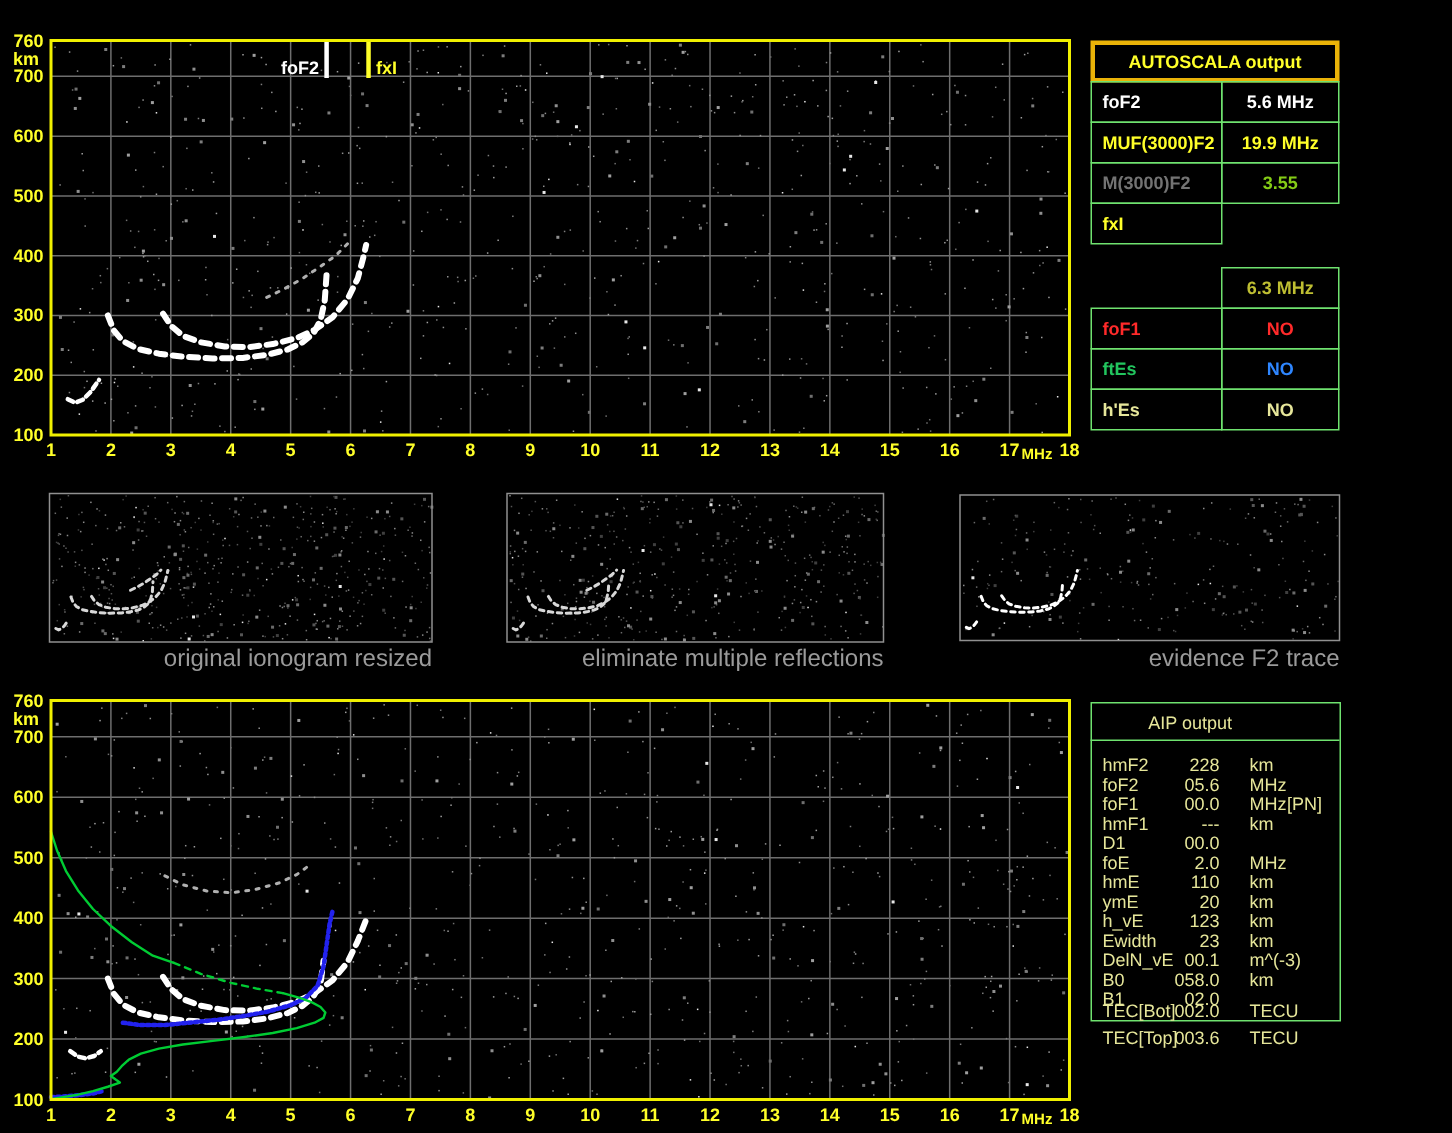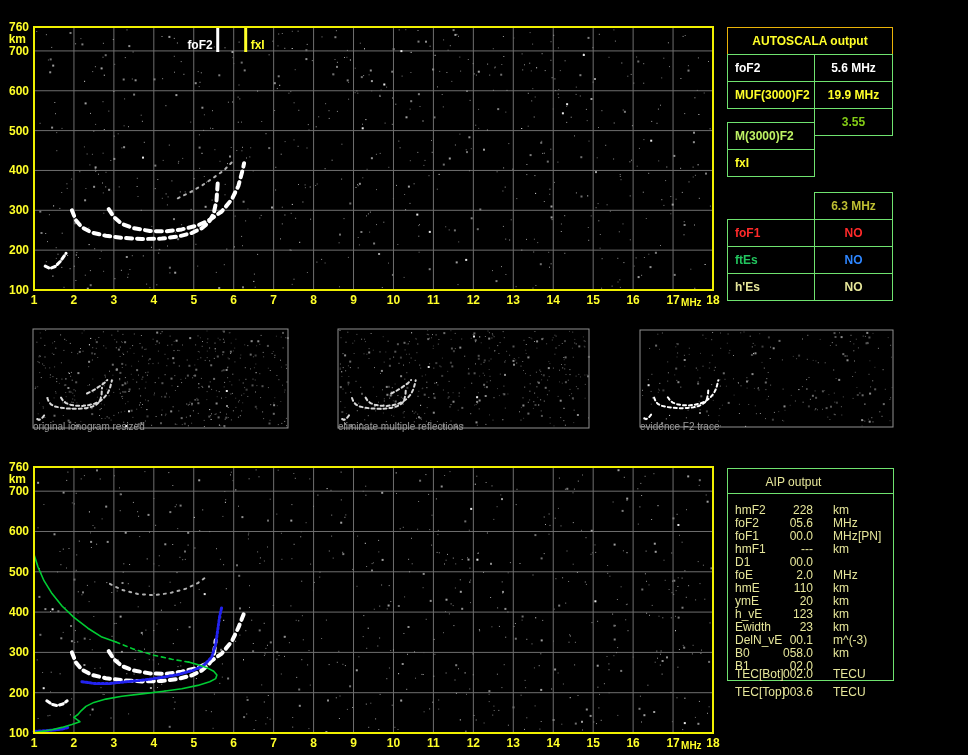--- a/index.html
+++ b/index.html
@@ -1,23 +1,23 @@
 <!DOCTYPE html>
 <html><head>
 <meta charset="utf-8">
 <style>
   html,body{margin:0;padding:0;background:#000;}
   .screen{position:relative;width:968px;height:755px;background:#000;overflow:hidden;
           font-family:"Liberation Sans",sans-serif;}
   #chart-layer{position:absolute;left:0;top:0;}
   .title{position:absolute;left:88px;top:1px;color:#ffff29;font-weight:bold;font-size:12px;white-space:nowrap;}
-  .caption{position:absolute;top:421px;text-align:left;color:#9a9a9a;font-size:10px;}
+  .caption{position:absolute;top:431px;text-align:right;color:#9a9a9a;font-size:16px;}
   
   #autoscala-box{position:absolute;left:727px;top:27px;width:166px;}
-  .as-header{box-sizing:border-box;width:166px;height:28px;border:1px solid #eab308;
+  .as-header{box-sizing:border-box;width:166px;height:28px;border:3px solid #eab308;
              display:flex;align-items:center;justify-content:center;
              color:#ffff29;font-weight:bold;font-size:12px;}
   .as-row{display:flex;margin-top:-1px;}
   .as-cell{box-sizing:border-box;height:28px;border:1px solid #6fe26f;display:flex;align-items:center;
            font-weight:bold;font-size:12px;}
   .as-label{width:88px;padding-left:7px;}
   .as-value{width:79px;margin-left:-1px;justify-content:center;}
   
   #aip-box{position:absolute;left:727px;top:468px;width:170px;height:240px;color:#e6e69a;font-size:12px;}
   .aip-border{position:absolute;left:0;top:0;width:165px;height:211px;border:1px solid #6fe26f;}
@@ -2886,21 +2886,21 @@
       <div class="as-header">AUTOSCALA output</div>
       <div class="as-row">
         <div class="as-cell as-label" style="color: rgb(255, 255, 255);">foF2</div>
         <div class="as-cell as-value" style="color: rgb(255, 255, 255);">5.6 MHz</div>
       </div>
       <div class="as-row">
         <div class="as-cell as-label" style="color: rgb(255, 255, 41);">MUF(3000)F2</div>
         <div class="as-cell as-value" style="color: rgb(255, 255, 41);">19.9 MHz</div>
       </div>
       <div class="as-row">
-        <div class="as-cell as-label" style="color: #bef264; margin-top: 14px;">M(3000)F2</div>
+        <div class="as-cell as-label" style="color: #737373;">M(3000)F2</div>
         <div class="as-cell as-value" style="color: #84cc16;">3.55</div>
       </div>
       <div class="as-row">
         <div class="as-cell as-label" style="color: rgb(255, 255, 41);">fxI</div>
         <div class="as-cell as-value" style="color: rgb(190, 190, 50); margin-top: 43px;">6.3 MHz</div>
       </div>
       <div class="as-row">
         <div class="as-cell as-label" style="color: rgb(255, 42, 42);">foF1</div>
         <div class="as-cell as-value" style="color: rgb(255, 42, 42);">NO</div>
       </div>

